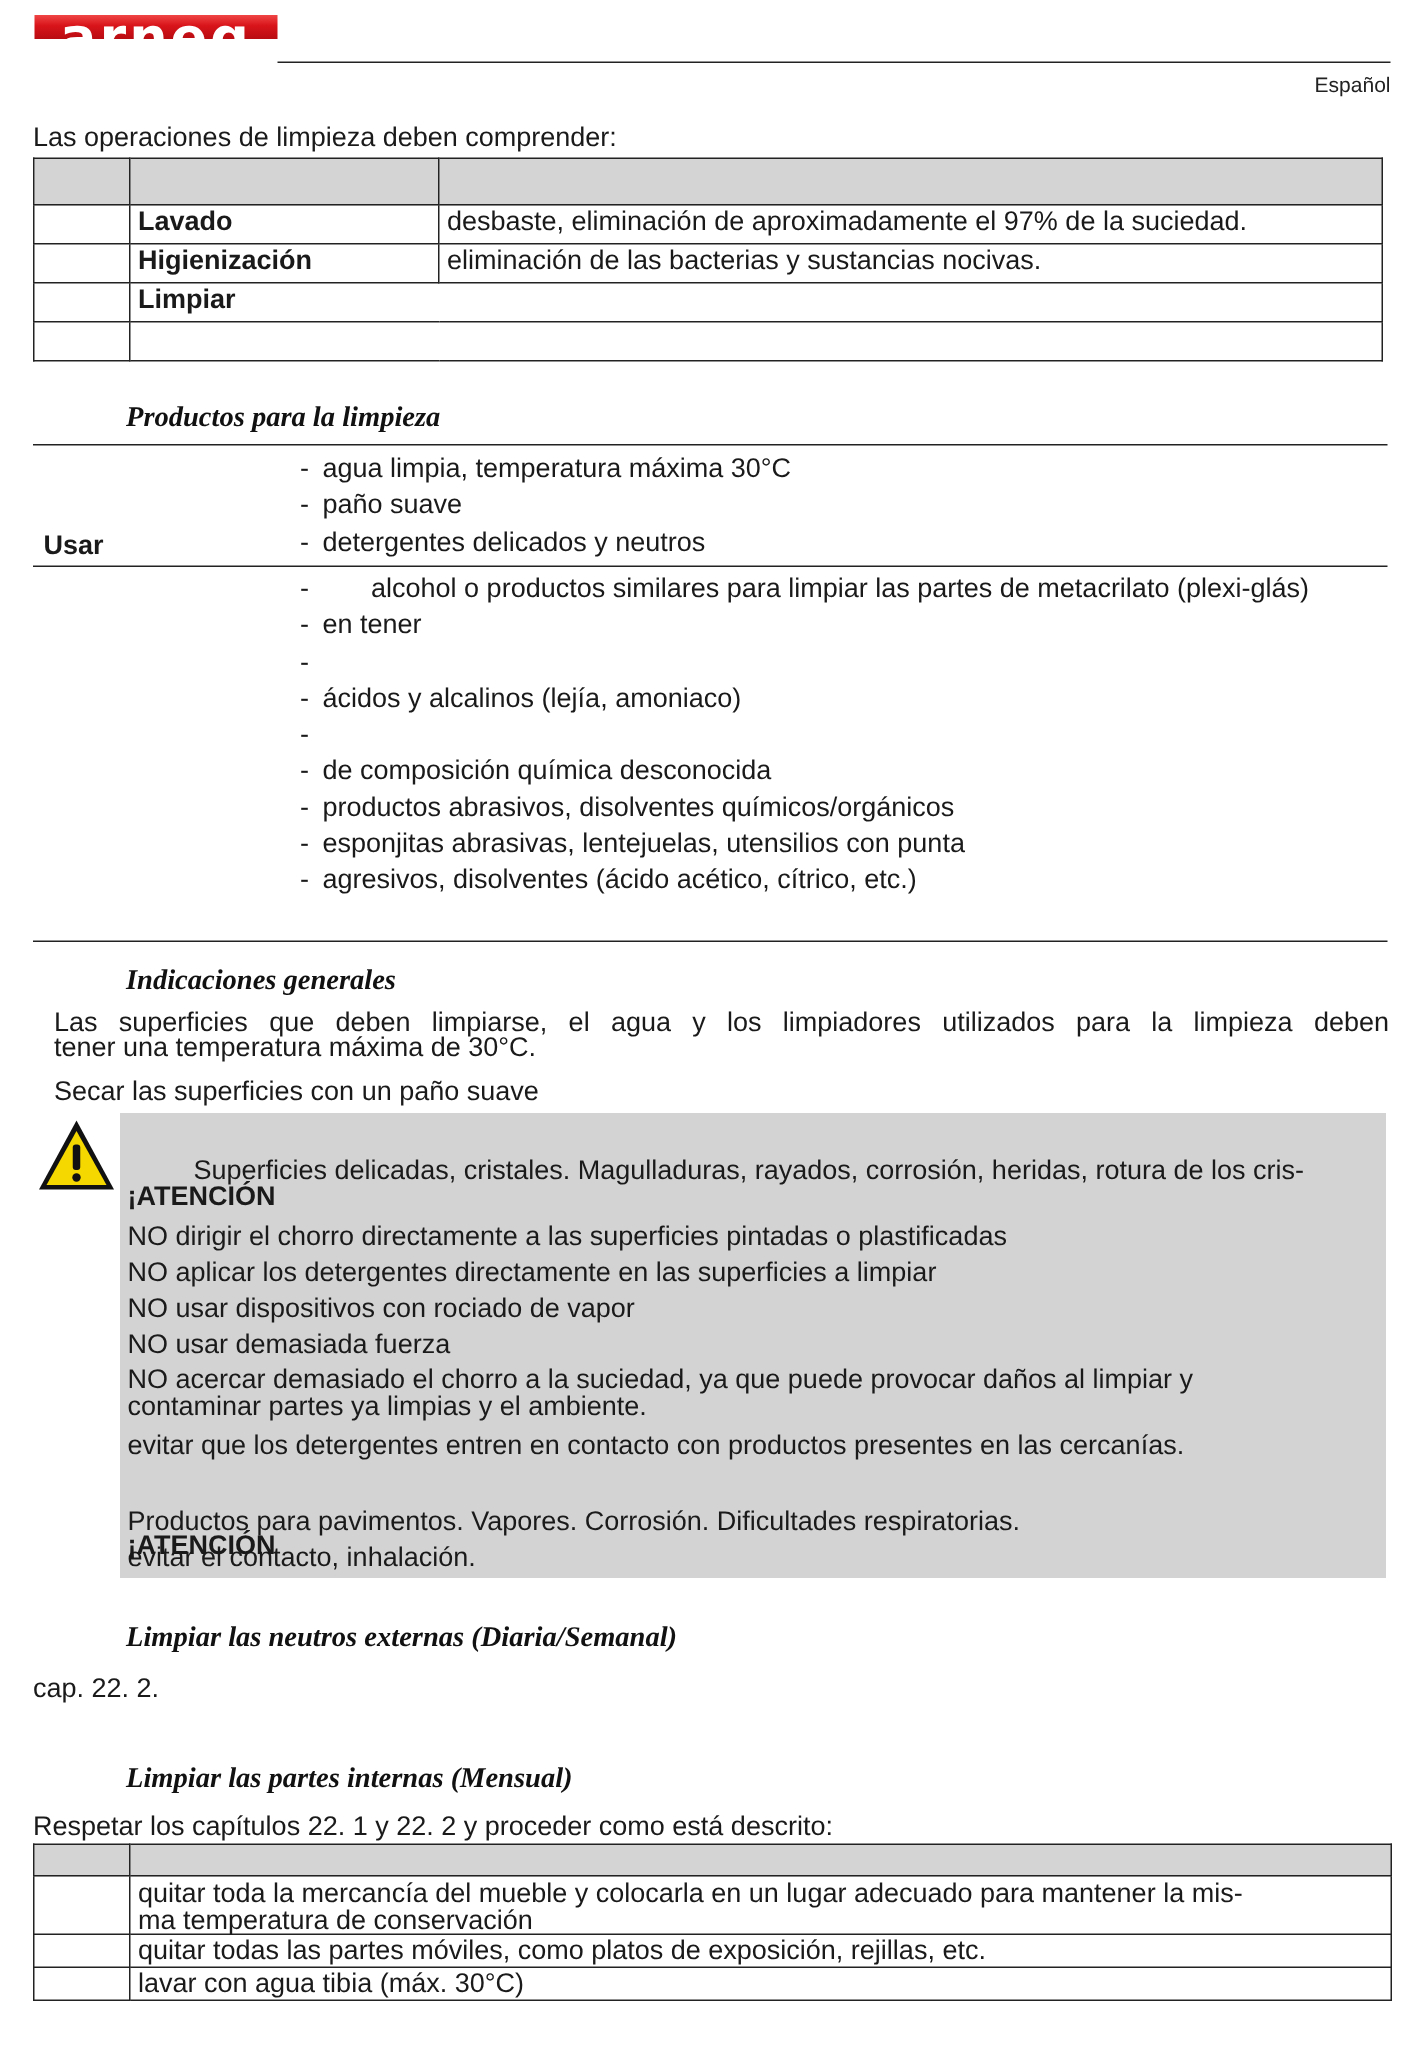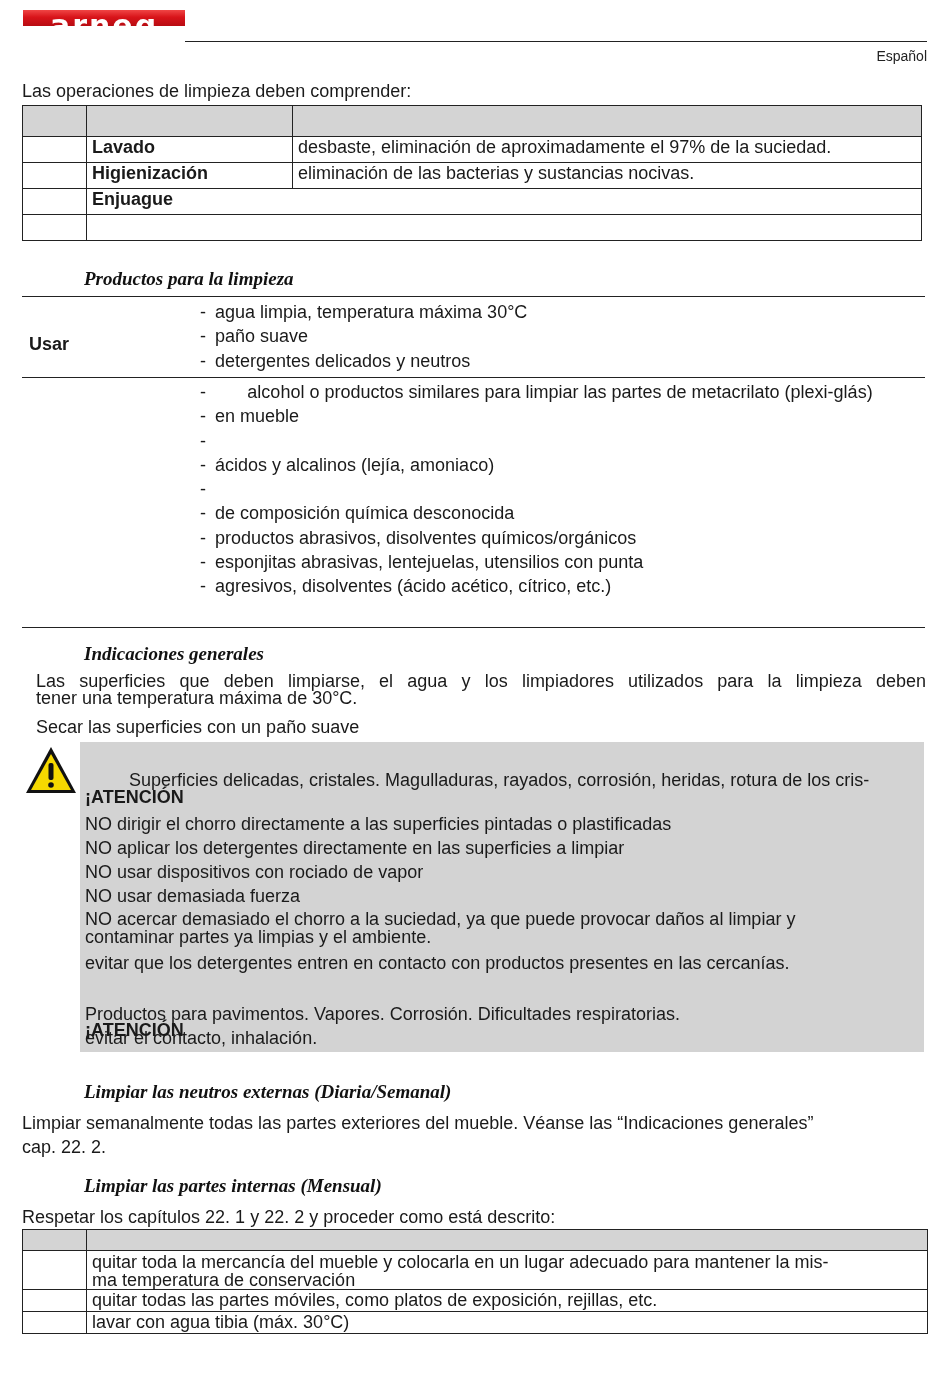--- a/index.html
+++ b/index.html
@@ -4,34 +4,34 @@
 <style>
   html, body { margin: 0; padding: 0; background: #ffffff; }
   body {
     width: 950px; height: 1379px; position: relative; overflow: hidden;
     font-family: "Liberation Sans", sans-serif; color: #1a1a1a; font-size: 18px;
   }
   .abs { position: absolute; }
   .logo {
     left: 23px; top: 10px; width: 162px; height: 16px;
     background: linear-gradient(180deg, #f04545 0%, #d8141a 45%, #b80c12 100%);
-    color: #fff; font-weight: bold; font-size: 30px; letter-spacing: 2px;
+    color: #fff; font-weight: bold; font-size: 36px; letter-spacing: 2px;
     line-height: 32px; text-align: center; font-family: "DejaVu Sans", sans-serif;
   }
   .header-rule { left: 185px; top: 41px; width: 742px; height: 1px; background: #222; }
   .lang { right: 23px; top: 48px; font-size: 14px; color: #222; }
   .para { left: 22px; font-size: 18px; line-height: 22px; }
   .heading { left: 84px; font-style: italic; font-weight: bold; font-size: 19px; color: #111; font-family: Liberation Serif, serif; }
 
   table.tbl { position: absolute; border-collapse: collapse; font-size: 18px; }
   table.tbl td { border: 1px solid #222; padding: 0 5px; vertical-align: top; line-height: 20px; }
   table.tbl tr.hdr td { background: #d4d4d4; }
 
   .rule { height: 1px; background: #222; left: 22px; width: 903px; }
-  .lbl-usar { left: 29px; top: 294px; font-weight: bold; text-align: center; }
+  .lbl-usar { left: 29px; top: 313px; font-weight: bold; text-align: center; }
   .list { left: 200px; font-size: 18px; line-height: 24.3px; }
   .list .li { display: flex; }
   .list .dash { width: 15px; flex: none; }
   .list .txt { width: 700px; }
 
   .warn-box { left: 80px; top: 742px; width: 844px; height: 310px; background: #d3d3d3; }
   .warn-icon { left: 24px; top: 745px; width: 54px; height: 50px; }
   .warn-text { left: 85px; font-size: 18px; line-height: 20px; width: 838px; }
   .bold { font-weight: bold; margin-top: 40px; }
 </style>
@@ -56,21 +56,21 @@
     <td class="bold">Lavado</td>
     <td>desbaste, eliminación de aproximadamente el 97% de la suciedad.</td>
   </tr>
   <tr style="height:26px;">
     <td></td>
     <td class="bold">Higienización</td>
     <td>eliminación de las bacterias y sustancias nocivas.</td>
   </tr>
   <tr style="height:26px;">
     <td></td>
-    <td class="bold" colspan="2">Enjuague</td>
+    <td class="bold" colspan="2">Limpiar</td>
   </tr>
   <tr style="height:26px;">
     <td></td>
     <td colspan="2"></td>
   </tr>
 </tbody>
   </table>
 
 <div class="abs heading" style="top:268px;">Productos para la limpieza</div>
 <div class="abs rule" style="top:296px;"></div>
@@ -90,21 +90,21 @@
     </div>
 </div>
 <div class="abs rule" style="top:377px;"></div>
 <div class="abs list" style="top:380px;">
   <div class="li">
       <span class="dash">-</span>
       <span class="txt" style="width:690px;text-align:center;">alcohol o productos similares para limpiar las partes de metacrilato (plexi-glás)</span>
     </div>
   <div class="li">
       <span class="dash">-</span>
-      <span class="txt">en mueble</span>
+      <span class="txt">en tener</span>
     </div>
   <div class="li" style="height:24.3px;">
       <span class="dash">-</span>
       <span class="txt"></span>
     </div>
   <div class="li">
       <span class="dash">-</span>
       <span class="txt">ácidos y alcalinos (lejía, amoniaco)</span>
     </div>
   <div class="li" style="height:24.3px;">
@@ -154,21 +154,20 @@
   <div>NO acercar demasiado el chorro a la suciedad, ya que puede provocar daños al limpiar y</div>
   <div>contaminar partes ya limpias y el ambiente.</div>
 </div>
 <div class="abs warn-text" style="top:953px;">evitar que los detergentes entren en contacto con productos presentes en las cercanías.</div>
 <div class="abs warn-text bold" style="top:980px;">¡ATENCIÓN</div>
 <div class="abs warn-text" style="top:1004px;">Productos para pavimentos. Vapores. Corrosión. Dificultades respiratorias.</div>
 <div class="abs warn-text" style="top:1028px;">evitar el contacto, inhalación.</div>
 
 <div class="abs heading" style="top:1081px;">Limpiar las neutros externas (Diaria/Semanal)</div>
 <div class="abs para" style="top:1112px; width:905px;">
-  <div>Limpiar semanalmente todas las partes exteriores del mueble. Véanse las “Indicaciones generales”</div>
   <div style="margin-top:2px;">cap. 22. 2.</div>
 </div>
 
 <div class="abs heading" style="top:1175px;">Limpiar las partes internas (Mensual)</div>
 <div class="abs para" style="top:1206px;">Respetar los capítulos 22. 1 y 22. 2 y proceder como está descrito:</div>
 <table class="tbl" style="left:22px; top:1229px; width:906px;">
   <tbody>
       <tr class="hdr" style="height:21px;">
     <td style="width:53px;"></td>
     <td></td>

